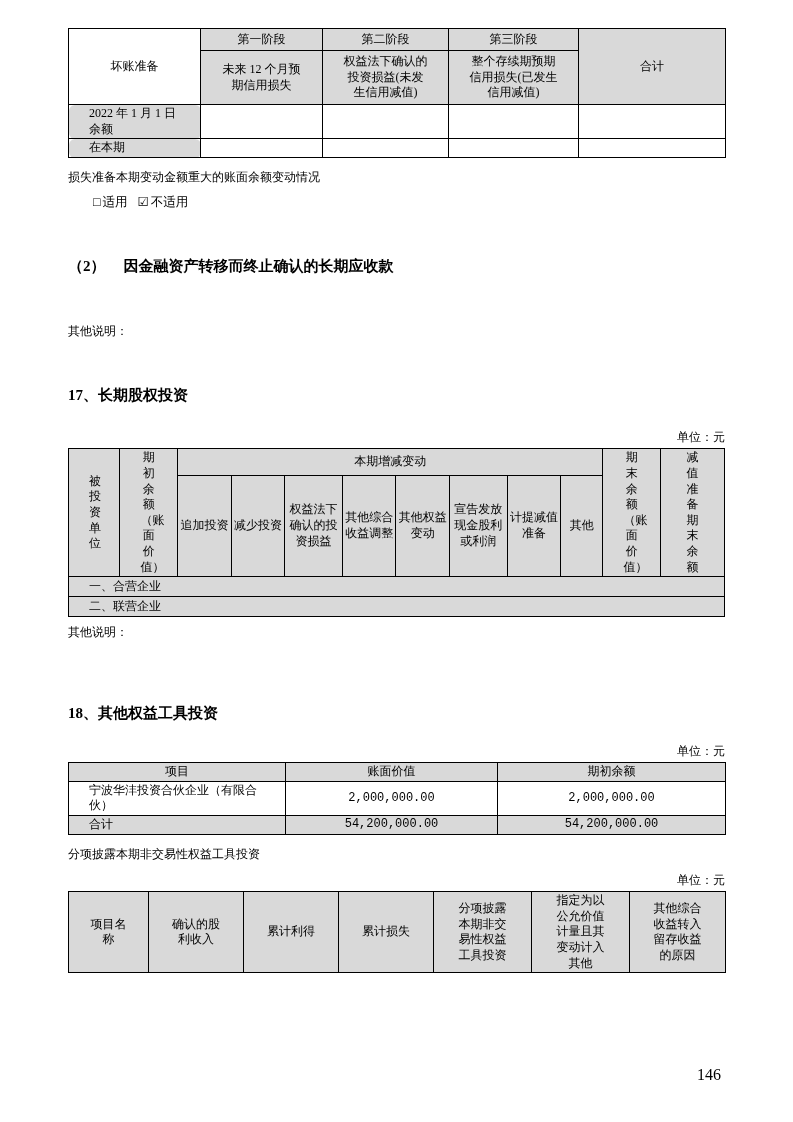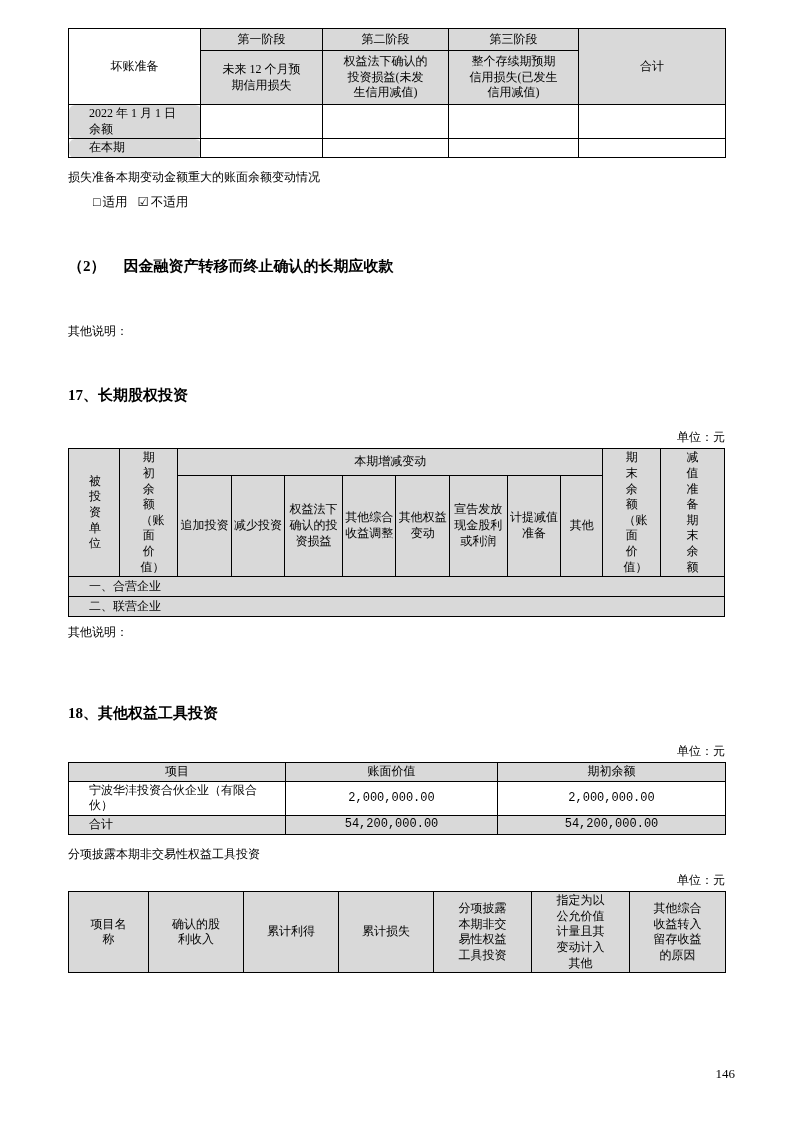--- a/index.html
+++ b/index.html
@@ -43,22 +43,22 @@
 
   .equity-instr td { height: 18px; }
 
   .nontrading td { height: 56px; }
 
   .applicable-line { font-size: 12.5px; margin-left: 25px; }
   .applicable-line .chk { margin-right: 2px; }
   .applicable-line .gap { display: inline-block; width: 10px; }
 
   .page-number {
-    position: absolute; top: 1066px; right: 58px;
-    font-size: 13px;
+    position: absolute; top: 1066px; right: 72px;
+    font-size: 16px;
   }
 </style>
 </head>
 <body>
 
 <div class="page">
   <div class="content">
 
 
     <table class="tbl bad-debt" style="margin-top:28px;">

